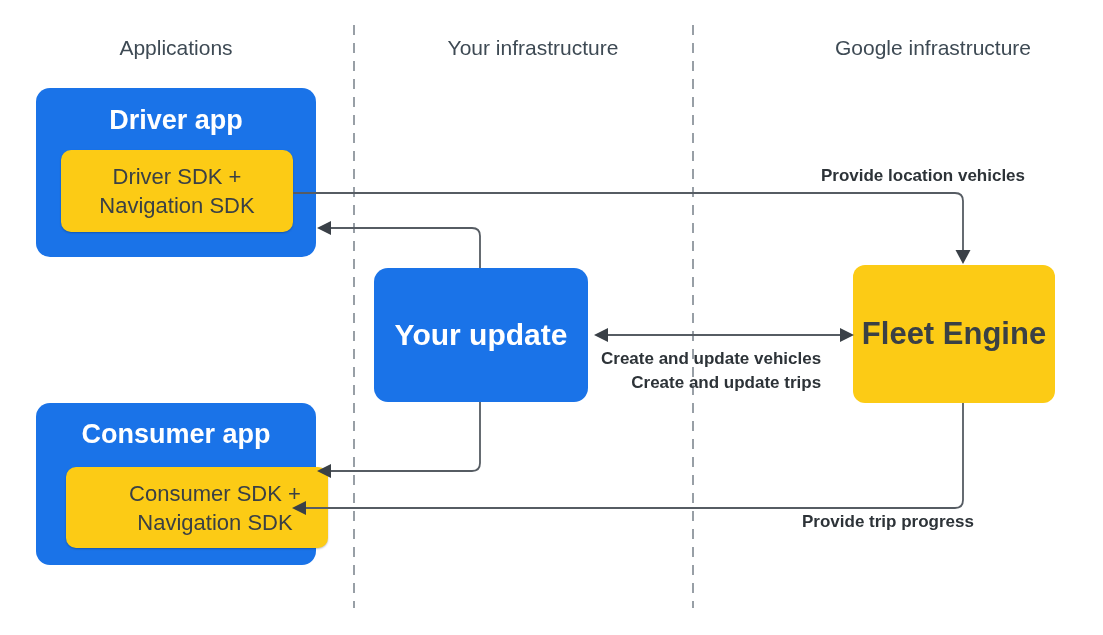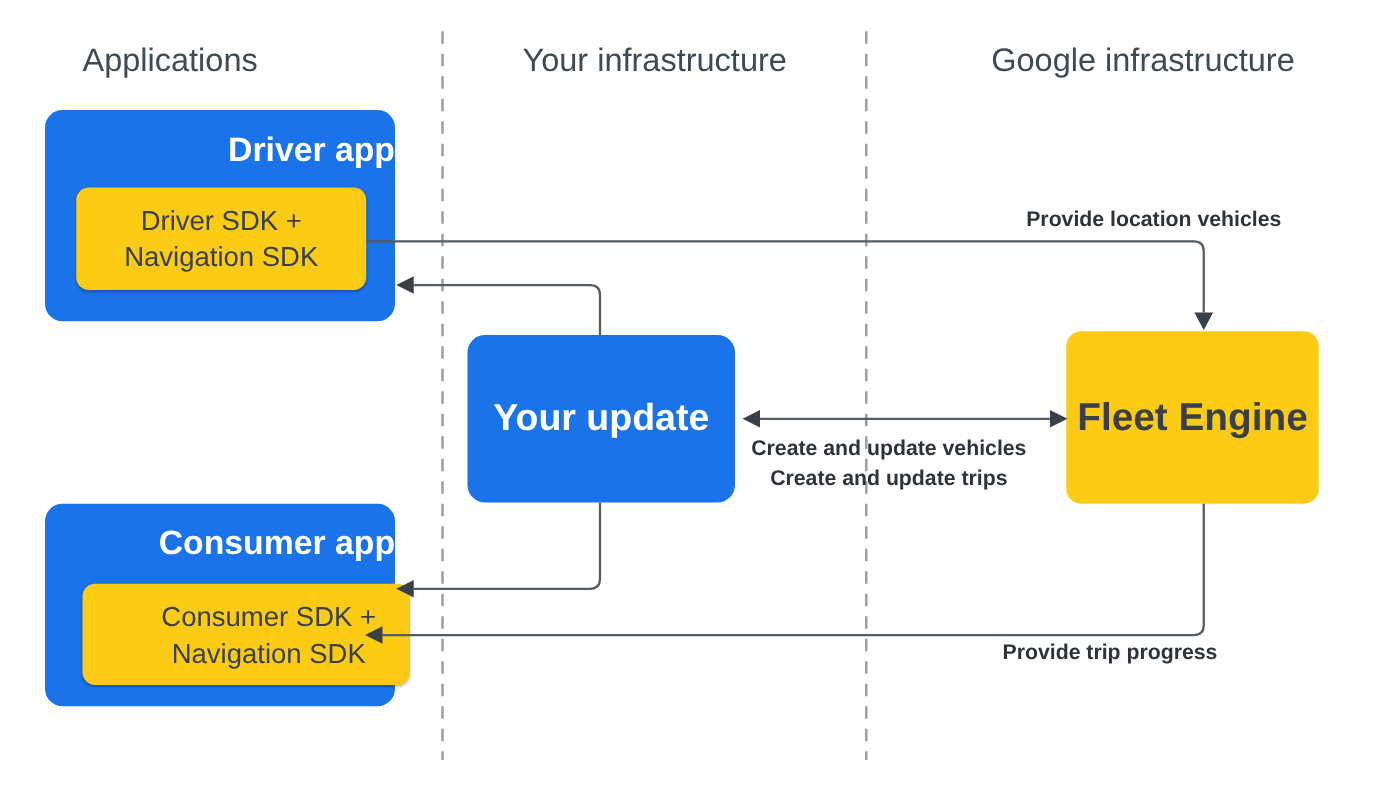--- a/index.html
+++ b/index.html
@@ -18,23 +18,24 @@
     z-index: 3;
     pointer-events: none;
   }
   .divider { stroke: var(--divider, #989fa6); stroke-width: 2; stroke-dasharray: 10 8; fill: none; }
   .connector { stroke: var(--line, #565c63); stroke-width: 1.8; fill: none; }
   .arrowhead { fill: var(--arrowhead, #3a4047); stroke: none; }
 
   .col-header {
     position: absolute;
     top: 33px;
-    font-size: 26px;
+    font-size: 21px;
     line-height: 30px;
     color: var(--header-text, #3e4a54);
+    text-align: center;
     z-index: 2;
   }
   #hdr-apps   { left: 66px;  width: 220px; }
   #hdr-your   { left: 418px; width: 230px; }
   #hdr-google { left: 793px; width: 280px; }
 
   .node { position: absolute; z-index: 2; }
   .blue-node   { background: var(--blue, #1a73e8);  border-radius: 14px; }
   .yellow-node { background: var(--yellow, #fccb15); border-radius: 12px; }
 
@@ -43,21 +44,21 @@
   #your-server  { left: 374px; top: 268px; width: 214px; height: 134px;
                   display: flex; align-items: center; justify-content: center; }
   #fleet-engine { left: 853px; top: 265px; width: 202px; height: 138px;
                   display: flex; align-items: center; justify-content: center; }
 
   .app-title {
     color: var(--title-text, #ffffff);
     font-weight: bold;
     font-size: 27px;
     line-height: 30px;
-    text-align: right;
+    text-align: center;
   }
   #driver-app .app-title   { padding-top: 17px; }
   #consumer-app .app-title { padding-top: 16px; }
 
   .sdk-box {
     position: absolute;
     border-radius: 10px;
     background: var(--yellow, #fccb15);
     display: flex;
     align-items: center;
@@ -85,21 +86,21 @@
   }
 
   .edge-label {
     position: absolute;
     z-index: 4;
     font-weight: bold;
     font-size: 17px;
     color: var(--label-text, #2d3338);
   }
   #lbl-location { left: 808px; top: 166px; width: 230px; text-align: center; }
-  #lbl-create   { left: 601px; top: 347px; line-height: 24px; white-space: pre-line; text-align: center; }
+  #lbl-create   { left: 601px; top: 347px; line-height: 24px; white-space: pre-line; text-align: right; }
   #lbl-trip     { left: 802px; top: 512px; width: 220px; text-align: left; }
 </style>
 </head>
 <body>
 
 <div class="canvas">
 
   <div class="col-header" id="hdr-apps">Applications</div>
   <div class="col-header" id="hdr-your">Your infrastructure</div>
   <div class="col-header" id="hdr-google">Google infrastructure</div>

